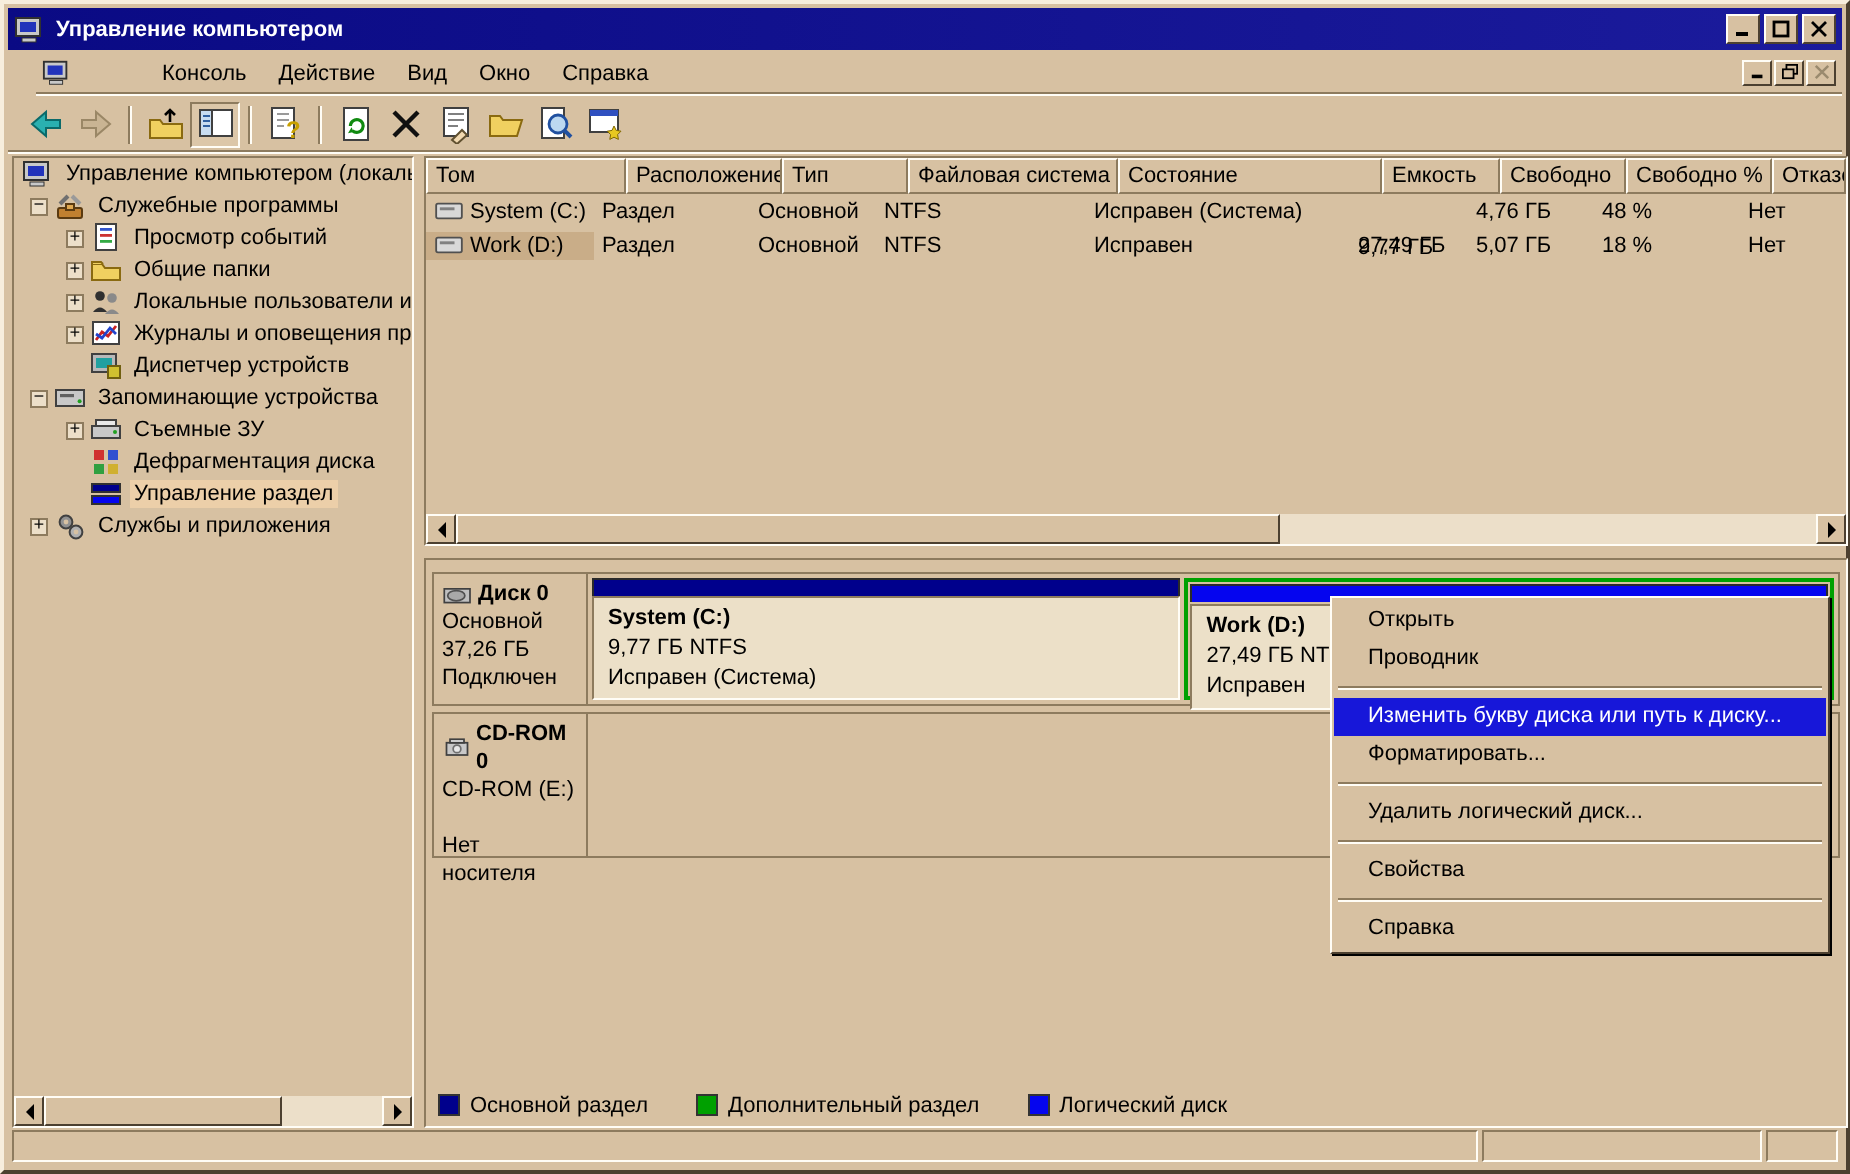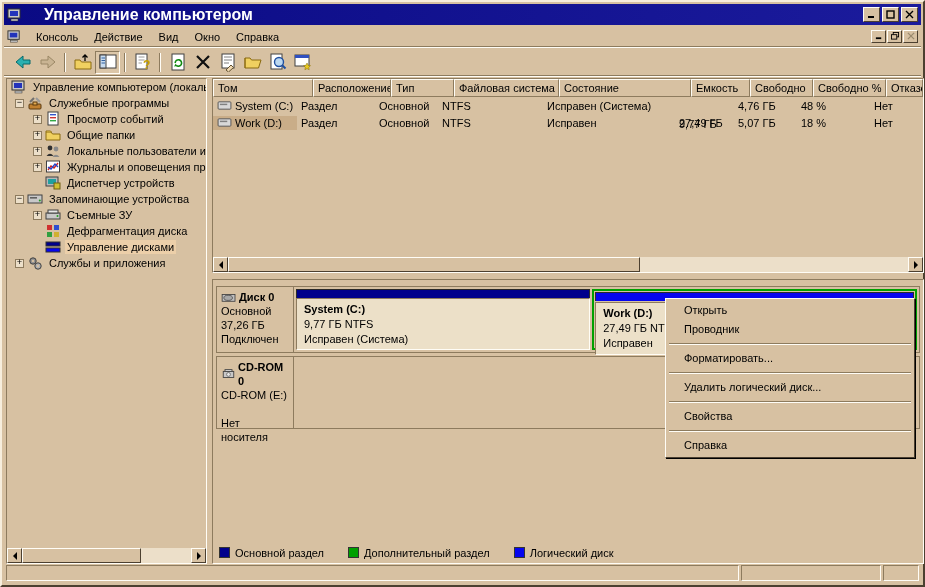--- a/index.html
+++ b/index.html
@@ -10,26 +10,26 @@
   }
   *{box-sizing:border-box; margin:0; padding:0; font-family:"Liberation Sans",sans-serif;}
   body{width:925px;height:587px;overflow:hidden;background:#000;}
   .win{position:absolute;left:0;top:0;width:925px;height:587px;background:var(--face);
     border:2px solid;border-color:var(--light) var(--dk) var(--dk) var(--light);}
   .sunken{border:1px solid;border-color:var(--sh) var(--hi) var(--hi) var(--sh);}
   svg{display:block;}
   
   .titlebar{position:absolute;left:2px;top:2px;right:2px;height:21px;background:linear-gradient(90deg,#0a0a84,#1b1b9c);
     display:flex;align-items:center;padding:0 3px;}
-  .titlebar .ttext{color:#fff;font-weight:bold;font-size:16px;margin-left:21px;flex:1;white-space:nowrap;overflow:hidden;}
+  .titlebar .ttext{color:#fff;font-weight:bold;font-size:11px;margin-left:5px;flex:1;white-space:nowrap;overflow:hidden;}
   .wbtn{width:17px;height:15px;margin-left:2px;display:flex;align-items:center;justify-content:center;
     background:var(--face);border:1px solid;border-color:var(--hi) var(--dk) var(--dk) var(--hi);}
   
-  .menubar{position:absolute;left:2px;top:24px;right:2px;height:21px;display:flex;align-items:center;padding:0 3px;
-    border-bottom:1px solid var(--sh);box-shadow:0 1px 0 var(--hi);}
+  .menubar{position:absolute;left:16px;top:24px;right:2px;height:21px;display:flex;align-items:center;padding:0 3px;
+    border-bottom:1px solid var(--sh);box-shadow:0 1px 0 var(--hi);gap:31px;}
   .mitem{font-size:11px;padding:3px 8px;white-space:nowrap;}
   .mdibtns{margin-left:auto;display:flex;}
   .mdibtn{width:15px;height:13px;margin-left:1px;display:flex;align-items:center;justify-content:center;
     background:var(--face);border:1px solid;border-color:var(--hi) var(--dk) var(--dk) var(--hi);}
   
   .toolbar{position:absolute;left:2px;top:47px;right:2px;height:27px;display:flex;align-items:center;padding:0 6px;
     border-bottom:1px solid var(--sh);box-shadow:0 1px 0 var(--hi);}
   .tool{width:25px;height:23px;display:flex;align-items:center;justify-content:center;border:1px solid transparent;}
   .tool.pressed{border-color:var(--sh) var(--hi) var(--hi) var(--sh);background:var(--face2);}
   .tsep{width:2px;height:19px;margin:0 4px;border-left:1px solid var(--sh);border-right:1px solid var(--hi);}
@@ -336,21 +336,21 @@
         <span class="tlabel">Дефрагментация диска</span>
       </div>
       <div class="titem" style="padding-left: 26px;">
         <span class="spacer"></span>
         <span class="ticon">
           <svg width="16" height="16" viewBox="0 0 16 16">
             <rect x="1" y="3" width="14" height="4" fill="#00008c" stroke="#303030"></rect>
             <rect x="1" y="9" width="14" height="4" fill="#0505ef" stroke="#303030"></rect>
           </svg>
         </span>
-        <span class="tlabel sel">Управление дисками</span>
+        <span class="tlabel sel">Управление раздел</span>
       </div>
       <div class="titem" style="padding-left: 8px;">
         <span class="expand">+</span>
         <span class="ticon">
           <svg width="16" height="16" viewBox="0 0 16 16">
             <circle cx="6" cy="6" r="3.2" fill="#909090" stroke="#404040"></circle>
             <circle cx="6" cy="6" r="1.2" fill="#d7c1a2"></circle>
             <circle cx="11" cy="11" r="3.2" fill="#b0b0b0" stroke="#404040"></circle>
             <circle cx="11" cy="11" r="1.2" fill="#d7c1a2"></circle>
           </svg>
@@ -538,20 +538,21 @@
   <div class="statusbar">
     <span class="seg seg1"></span>
     <span class="seg seg2"></span>
     <span class="seg seg3"></span>
   </div>
 
   <div class="ctxmenu" id="ctxmenu">
       <div class="ci">Открыть</div>
       <div class="ci">Проводник</div>
       <div class="csep"></div>
+      <div class="ci hl">Изменить букву диска или путь к диску...</div>
       <div class="ci">Форматировать...</div>
       <div class="csep"></div>
       <div class="ci">Удалить логический диск...</div>
       <div class="csep"></div>
       <div class="ci">Свойства</div>
       <div class="csep"></div>
       <div class="ci">Справка</div>
     </div>
 </div>
 

